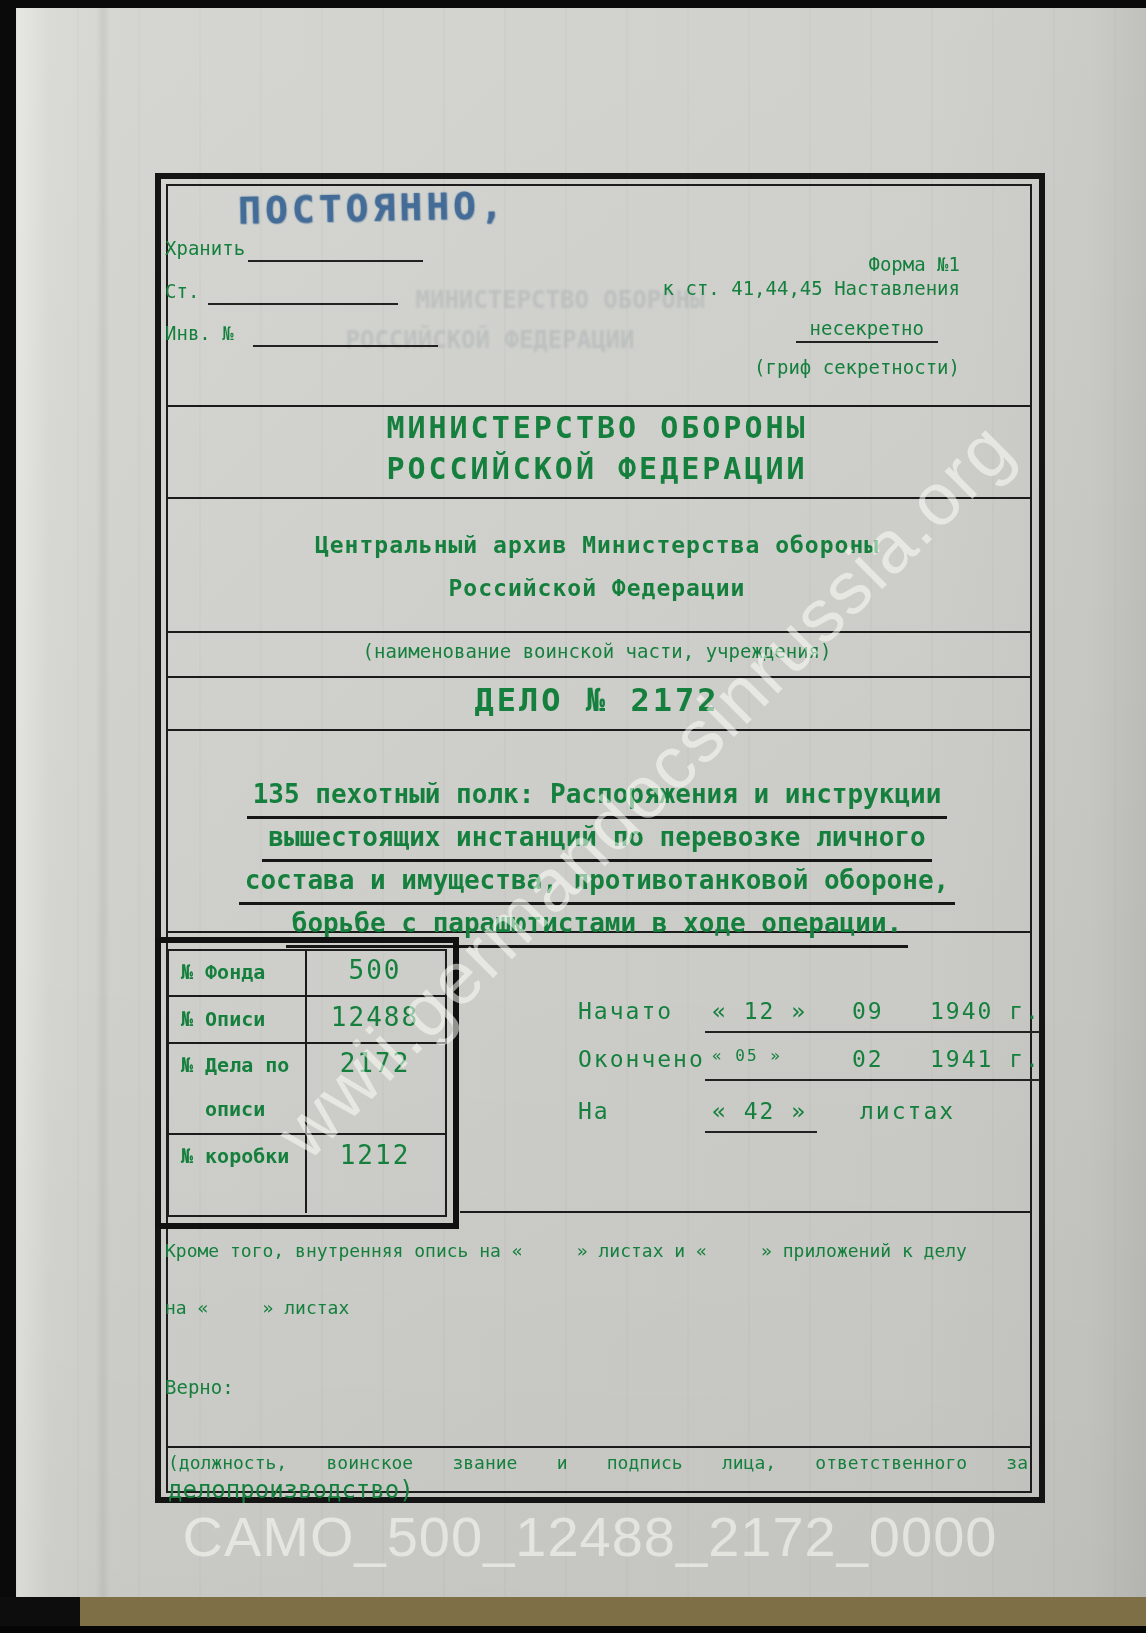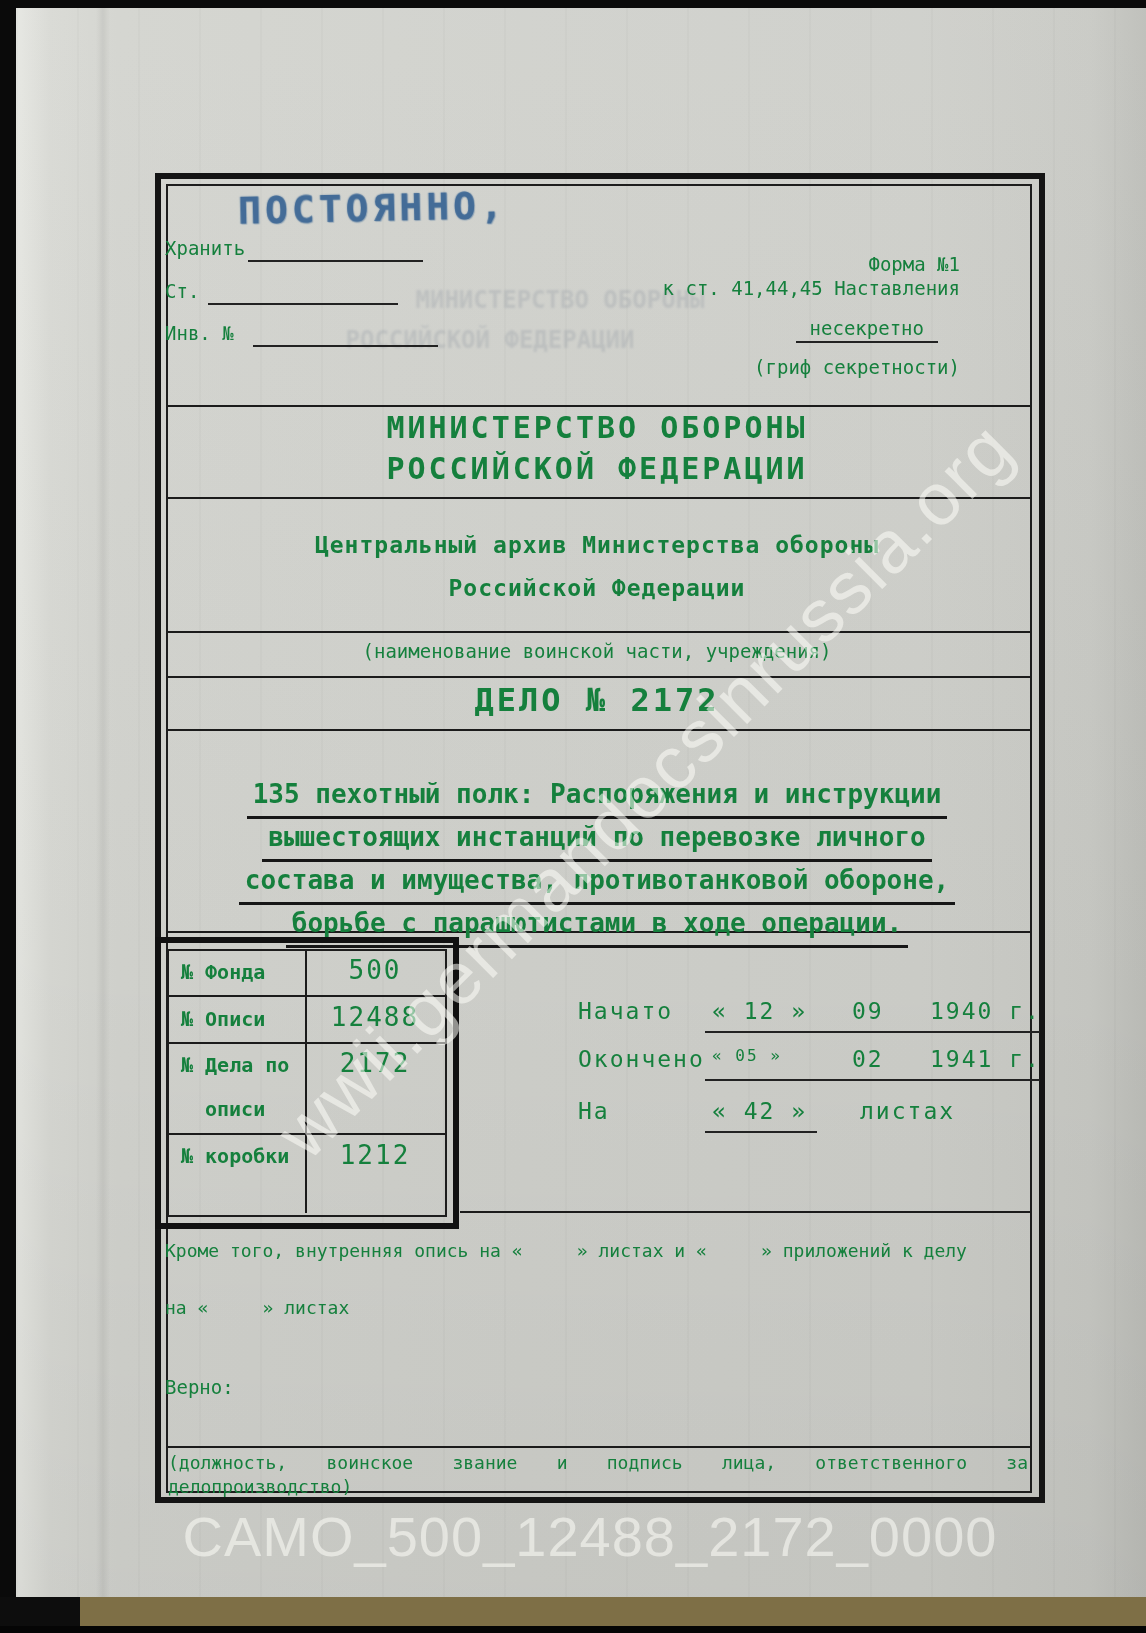--- a/index.html
+++ b/index.html
@@ -119,20 +119,20 @@
 <div class="abs typ" style="left:578px;top:1098px;font-size:23px;letter-spacing:2px;">На</div>
 <div class="abs typ" style="left:712px;top:1098px;font-size:23px;letter-spacing:2px;">« 42 »</div>
 <div class="abs typ" style="left:840px;top:1098px;font-size:23px;letter-spacing:2px;margin-left:20px;">листах</div>
 <div class="uline" style="left:705px;top:1131px;width:112px;"></div>
 
 <div class="abs typ pre" style="left:165px;top:1240px;font-size:18px;">Кроме того, внутренняя опись на «     » листах и «     » приложений к делу</div>
 <div class="abs typ pre" style="left:165px;top:1297px;font-size:18px;">на «     » листах</div>
 <div class="abs typ" style="left:165px;top:1376px;font-size:19px;">Верно:</div>
 
 <div class="abs typ just" style="left:168px;top:1452px;width:860px;font-size:18px;">(должность, воинское звание и подпись лица, ответственного за</div>
-<div class="abs typ" style="left:168px;top:1476px;font-size:18px;">делопроизводство)</div>
+<div class="abs typ" style="left:168px;top:1476px;font-size:24px;">делопроизводство)</div>
 
 <div class="abs" style="left:80px;top:1597px;width:1066px;height:29px;background:#7e6f46;"></div>
 <div class="abs" style="left:0;top:1597px;width:80px;height:36px;background:#0d0d0d;"></div>
 <div class="abs" style="left:0;top:1626px;width:1146px;height:7px;background:#050505;"></div>
 
 <div class="abs wm" style="left:645px;top:790px;font-size:74px;letter-spacing:2px;white-space:nowrap;transform:translate(-50%,-50%) rotate(-45deg);">wwii.germandocsinrussia.org</div>
 <div class="abs wm center" style="left:150px;top:1504px;width:880px;font-size:56px;letter-spacing:1px;">CAMO_500_12488_2172_0000</div>
 
 </body></html>

